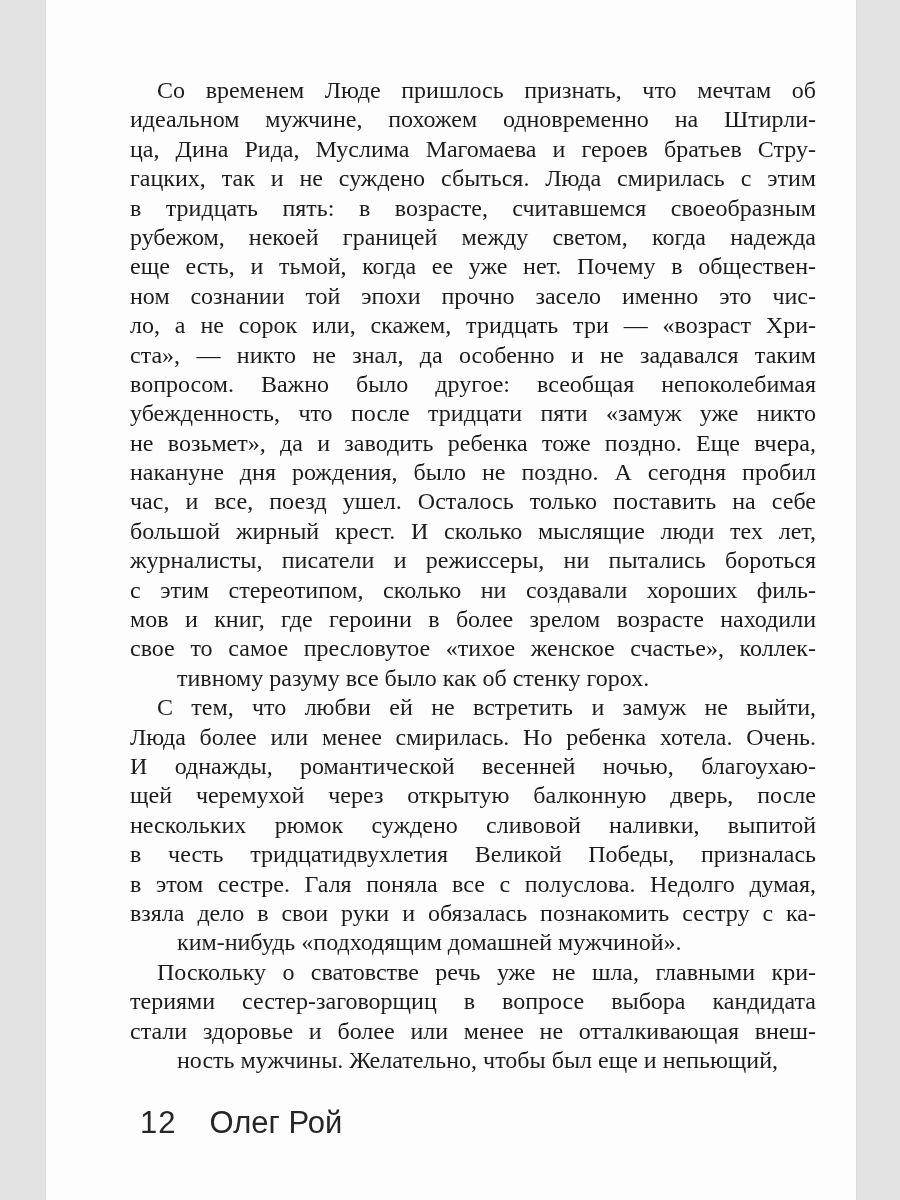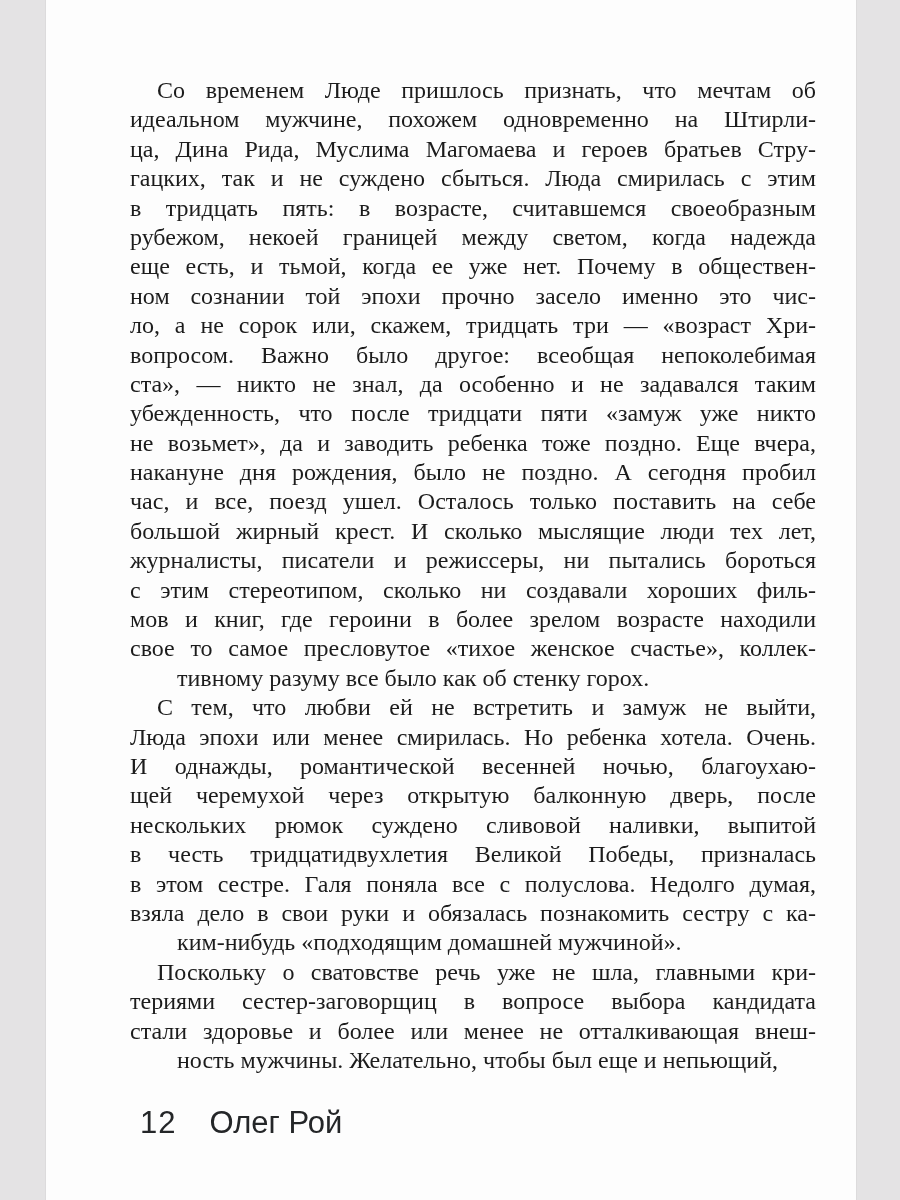--- a/index.html
+++ b/index.html
@@ -64,36 +64,36 @@
         <div class="para">
           <div class="line first">Со временем Люде пришлось признать, что мечтам об</div>
           <div class="line">идеальном мужчине, похожем одновременно на Штирли-</div>
           <div class="line">ца, Дина Рида, Муслима Магомаева и героев братьев Стру-</div>
           <div class="line">гацких, так и не суждено сбыться. Люда смирилась с этим</div>
           <div class="line">в тридцать пять: в возрасте, считавшемся своеобразным</div>
           <div class="line">рубежом, некоей границей между светом, когда надежда</div>
           <div class="line">еще есть, и тьмой, когда ее уже нет. Почему в обществен-</div>
           <div class="line">ном сознании той эпохи прочно засело именно это чис-</div>
           <div class="line">ло, а не сорок или, скажем, тридцать три — «возраст Хри-</div>
+          <div class="line">ста», — никто не знал, да особенно и не задавался таким</div>
           <div class="line">вопросом. Важно было другое: всеобщая непоколебимая</div>
-          <div class="line">ста», — никто не знал, да особенно и не задавался таким</div>
           <div class="line">убежденность, что после тридцати пяти «замуж уже никто</div>
           <div class="line">не возьмет», да и заводить ребенка тоже поздно. Еще вчера,</div>
           <div class="line">накануне дня рождения, было не поздно. А сегодня пробил</div>
           <div class="line">час, и все, поезд ушел. Осталось только поставить на себе</div>
           <div class="line">большой жирный крест. И сколько мыслящие люди тех лет,</div>
           <div class="line">журналисты, писатели и режиссеры, ни пытались бороться</div>
           <div class="line">с этим стереотипом, сколько ни создавали хороших филь-</div>
           <div class="line">мов и книг, где героини в более зрелом возрасте находили</div>
           <div class="line">свое то самое пресловутое «тихое женское счастье», коллек-</div>
           <div class="line last">тивному разуму все было как об стенку горох.</div>
         </div>
         <div class="para">
           <div class="line first">С тем, что любви ей не встретить и замуж не выйти,</div>
-          <div class="line">Люда эпохи или менее смирилась. Но ребенка хотела. Очень.</div>
+          <div class="line">Люда более или менее смирилась. Но ребенка хотела. Очень.</div>
           <div class="line">И однажды, романтической весенней ночью, благоухаю-</div>
           <div class="line">щей черемухой через открытую балконную дверь, после</div>
           <div class="line">нескольких рюмок суждено сливовой наливки, выпитой</div>
           <div class="line">в честь тридцатидвухлетия Великой Победы, призналась</div>
           <div class="line">в этом сестре. Галя поняла все с полуслова. Недолго думая,</div>
           <div class="line">взяла дело в свои руки и обязалась познакомить сестру с ка-</div>
           <div class="line last">ким-нибудь «подходящим домашней мужчиной».</div>
         </div>
         <div class="para">
           <div class="line first">Поскольку о сватовстве речь уже не шла, главными кри-</div>

